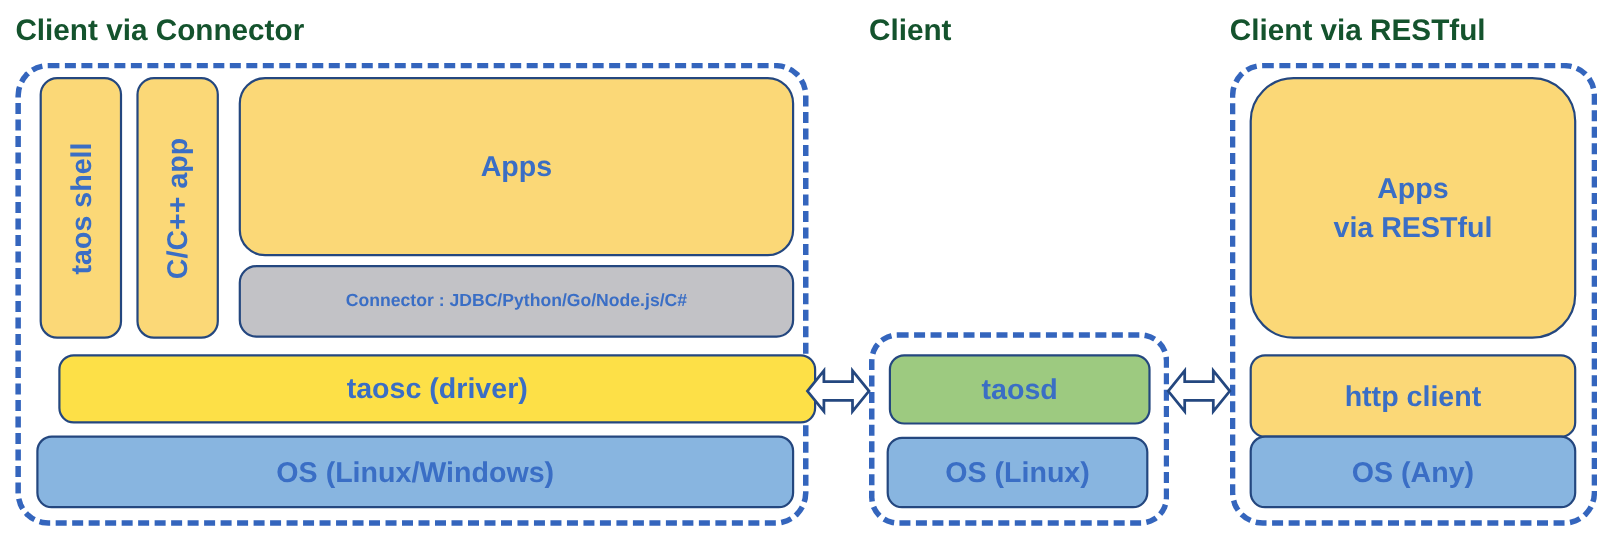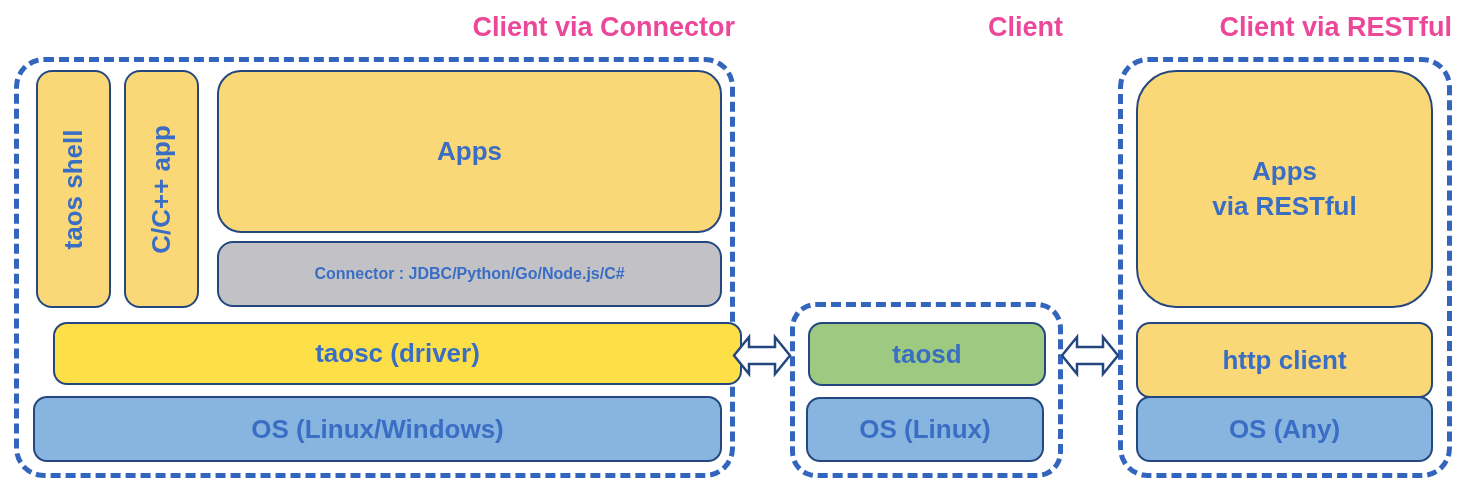--- a/index.html
+++ b/index.html
@@ -13,24 +13,24 @@
     width: 1467px;
     height: 498px;
     background: #ffffff;
     overflow: hidden;
   }
   .stage * { box-sizing: border-box; }
 
   .section-title {
     position: absolute;
     top: 12px;
-    text-align: right;
+    text-align: left;
     font-size: 27px;
     font-weight: 700;
-    color: #ec4899;
+    color: #14532d;
     letter-spacing: 0px;
   }
   #title-left   { left: 14px;   width: 721px; }
   #title-server { left: 790px;  width: 273px; }
   #title-right  { left: 1118px; width: 334px; }
 
   .frame {
     position: absolute;
     border: 5px dashed #3465bd;
     background: transparent;

